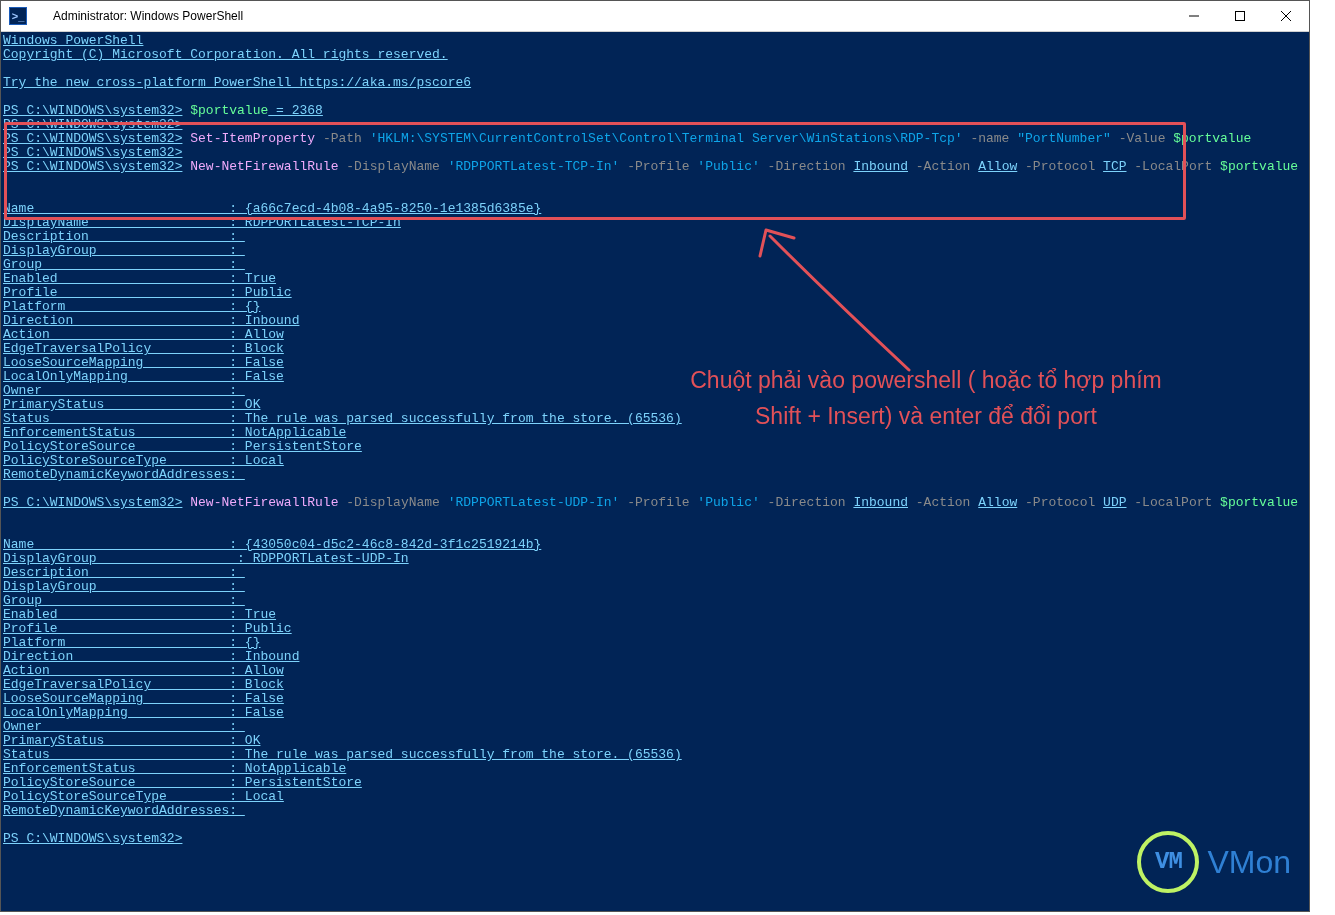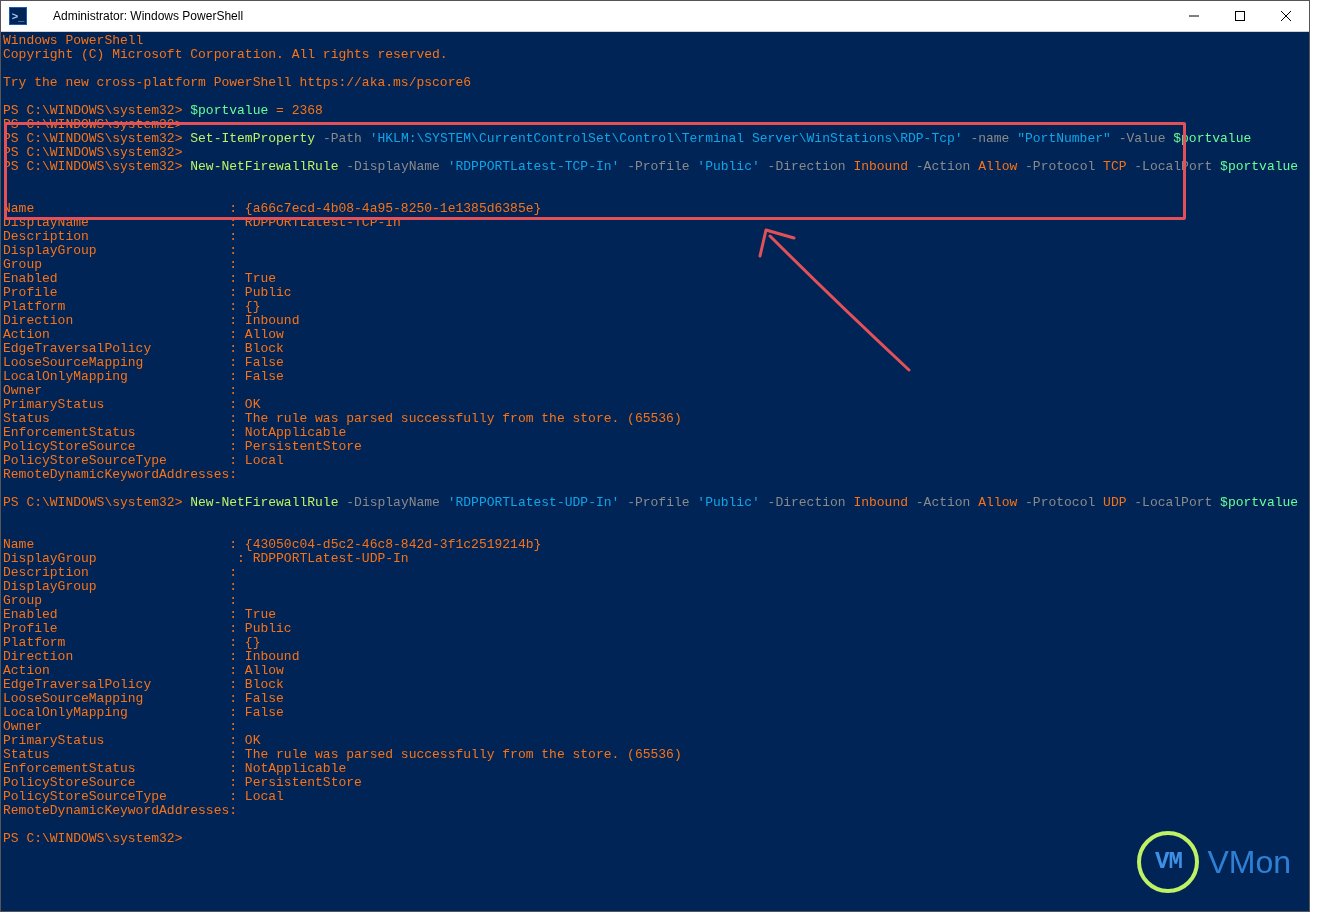--- a/index.html
+++ b/index.html
@@ -4,22 +4,22 @@
 <style>
   html,body{margin:0;padding:0;font-family:"Segoe UI",Arial,sans-serif;background:#fff;width:1335px;height:915px;overflow:hidden;}
   .window{width:1308px;height:910px;border:1px solid #555;background:#fff;display:flex;flex-direction:column;position:relative;}
   .titlebar{height:30px;background:#fff;display:flex;align-items:center;border-bottom:1px solid #d0d0d0;font-size:12px;color:#000;}
   .titlebar .ico{width:16px;height:16px;margin:0 6px 0 8px;background:#012456;display:inline-flex;align-items:center;justify-content:center;color:#9ec7ff;font-size:11px;font-weight:bold;border:1px solid #1a5bb8;}
   .titlebar .ttl{flex:0 0 auto;margin-left:20px;}
   .titlebar .spacer{flex:1;}
   .ctlbtn{width:46px;height:30px;display:flex;align-items:center;justify-content:center;color:#000;}
   .ctlbtn svg{width:10px;height:10px;}
   .term{flex:1;background:#012456;color:#e6e6e6;font-family:Consolas,"Courier New",monospace;font-size:13px;line-height:14px;white-space:pre;padding:2px 0 0 2px;overflow:hidden;position:relative;}
-  .w{color:#f97316;}
-  .y{color:#bef264;}
+  .w{color:#7dd3fc;text-decoration:underline;}
+  .y{color:#f0abfc;}
   .g{color:#66ff99;margin-top:37px;}
   .gr{color:#8a8a8a;font-family:Liberation Mono, monospace;}
   .c{color:#0ea5e9;}
   .redbox{position:absolute;left:3px;top:90px;width:1176px;height:92px;border:3px solid #e25158;border-radius:2px;pointer-events:none;}
   .arrow{position:absolute;left:753px;top:188px;pointer-events:none;}
   .annot{position:absolute;left:660px;top:330px;color:#e25158;font-family:"Segoe UI",Arial,sans-serif;font-size:23px;line-height:36px;width:530px;text-align:center;pointer-events:none;}
   .logo{position:absolute;right:18px;bottom:18px;display:flex;align-items:center;pointer-events:none;}
   .logo .badge{width:54px;height:54px;border-radius:50%;border:4px solid #bef264;color:#3f8fe2;font-weight:bold;font-size:24px;letter-spacing:-1px;display:flex;align-items:center;justify-content:center;margin-right:8px;}
   .logo .txt{color:#2f80d4;font-size:32px;font-weight:400;font-family:"Segoe UI",Arial,sans-serif;}
   .kv{display:inline;}
@@ -106,18 +106,19 @@
 <span class="w kv">PolicyStoreSource            : PersistentStore</span>
 <span class="w kv">PolicyStoreSourceType        : Local</span>
 <span class="w kv">RemoteDynamicKeywordAddresses: </span></span>
 
 <span class="w">PS C:\WINDOWS\system32&gt;</span>
 <div class="redbox"></div>
 <svg class="arrow" width="160" height="155">
   <path d="M 155 150 Q 80 80 16 16" stroke="#e25158" stroke-width="3" fill="none" stroke-linecap="round"></path>
   <path d="M 6 36 L 12 10 L 40 18" stroke="#e25158" stroke-width="3" fill="none" stroke-linecap="round" stroke-linejoin="round"></path>
 </svg>
+<div class="annot"><span>Chuột phải vào powershell ( hoặc tổ hợp phím</span><br><span>Shift + Insert) và enter để đổi port</span></div>
 <div class="logo">
   <div class="badge">VM</div>
   <div class="txt">VMon</div>
 </div>
 </div>
 </div>
 
 </body></html>

